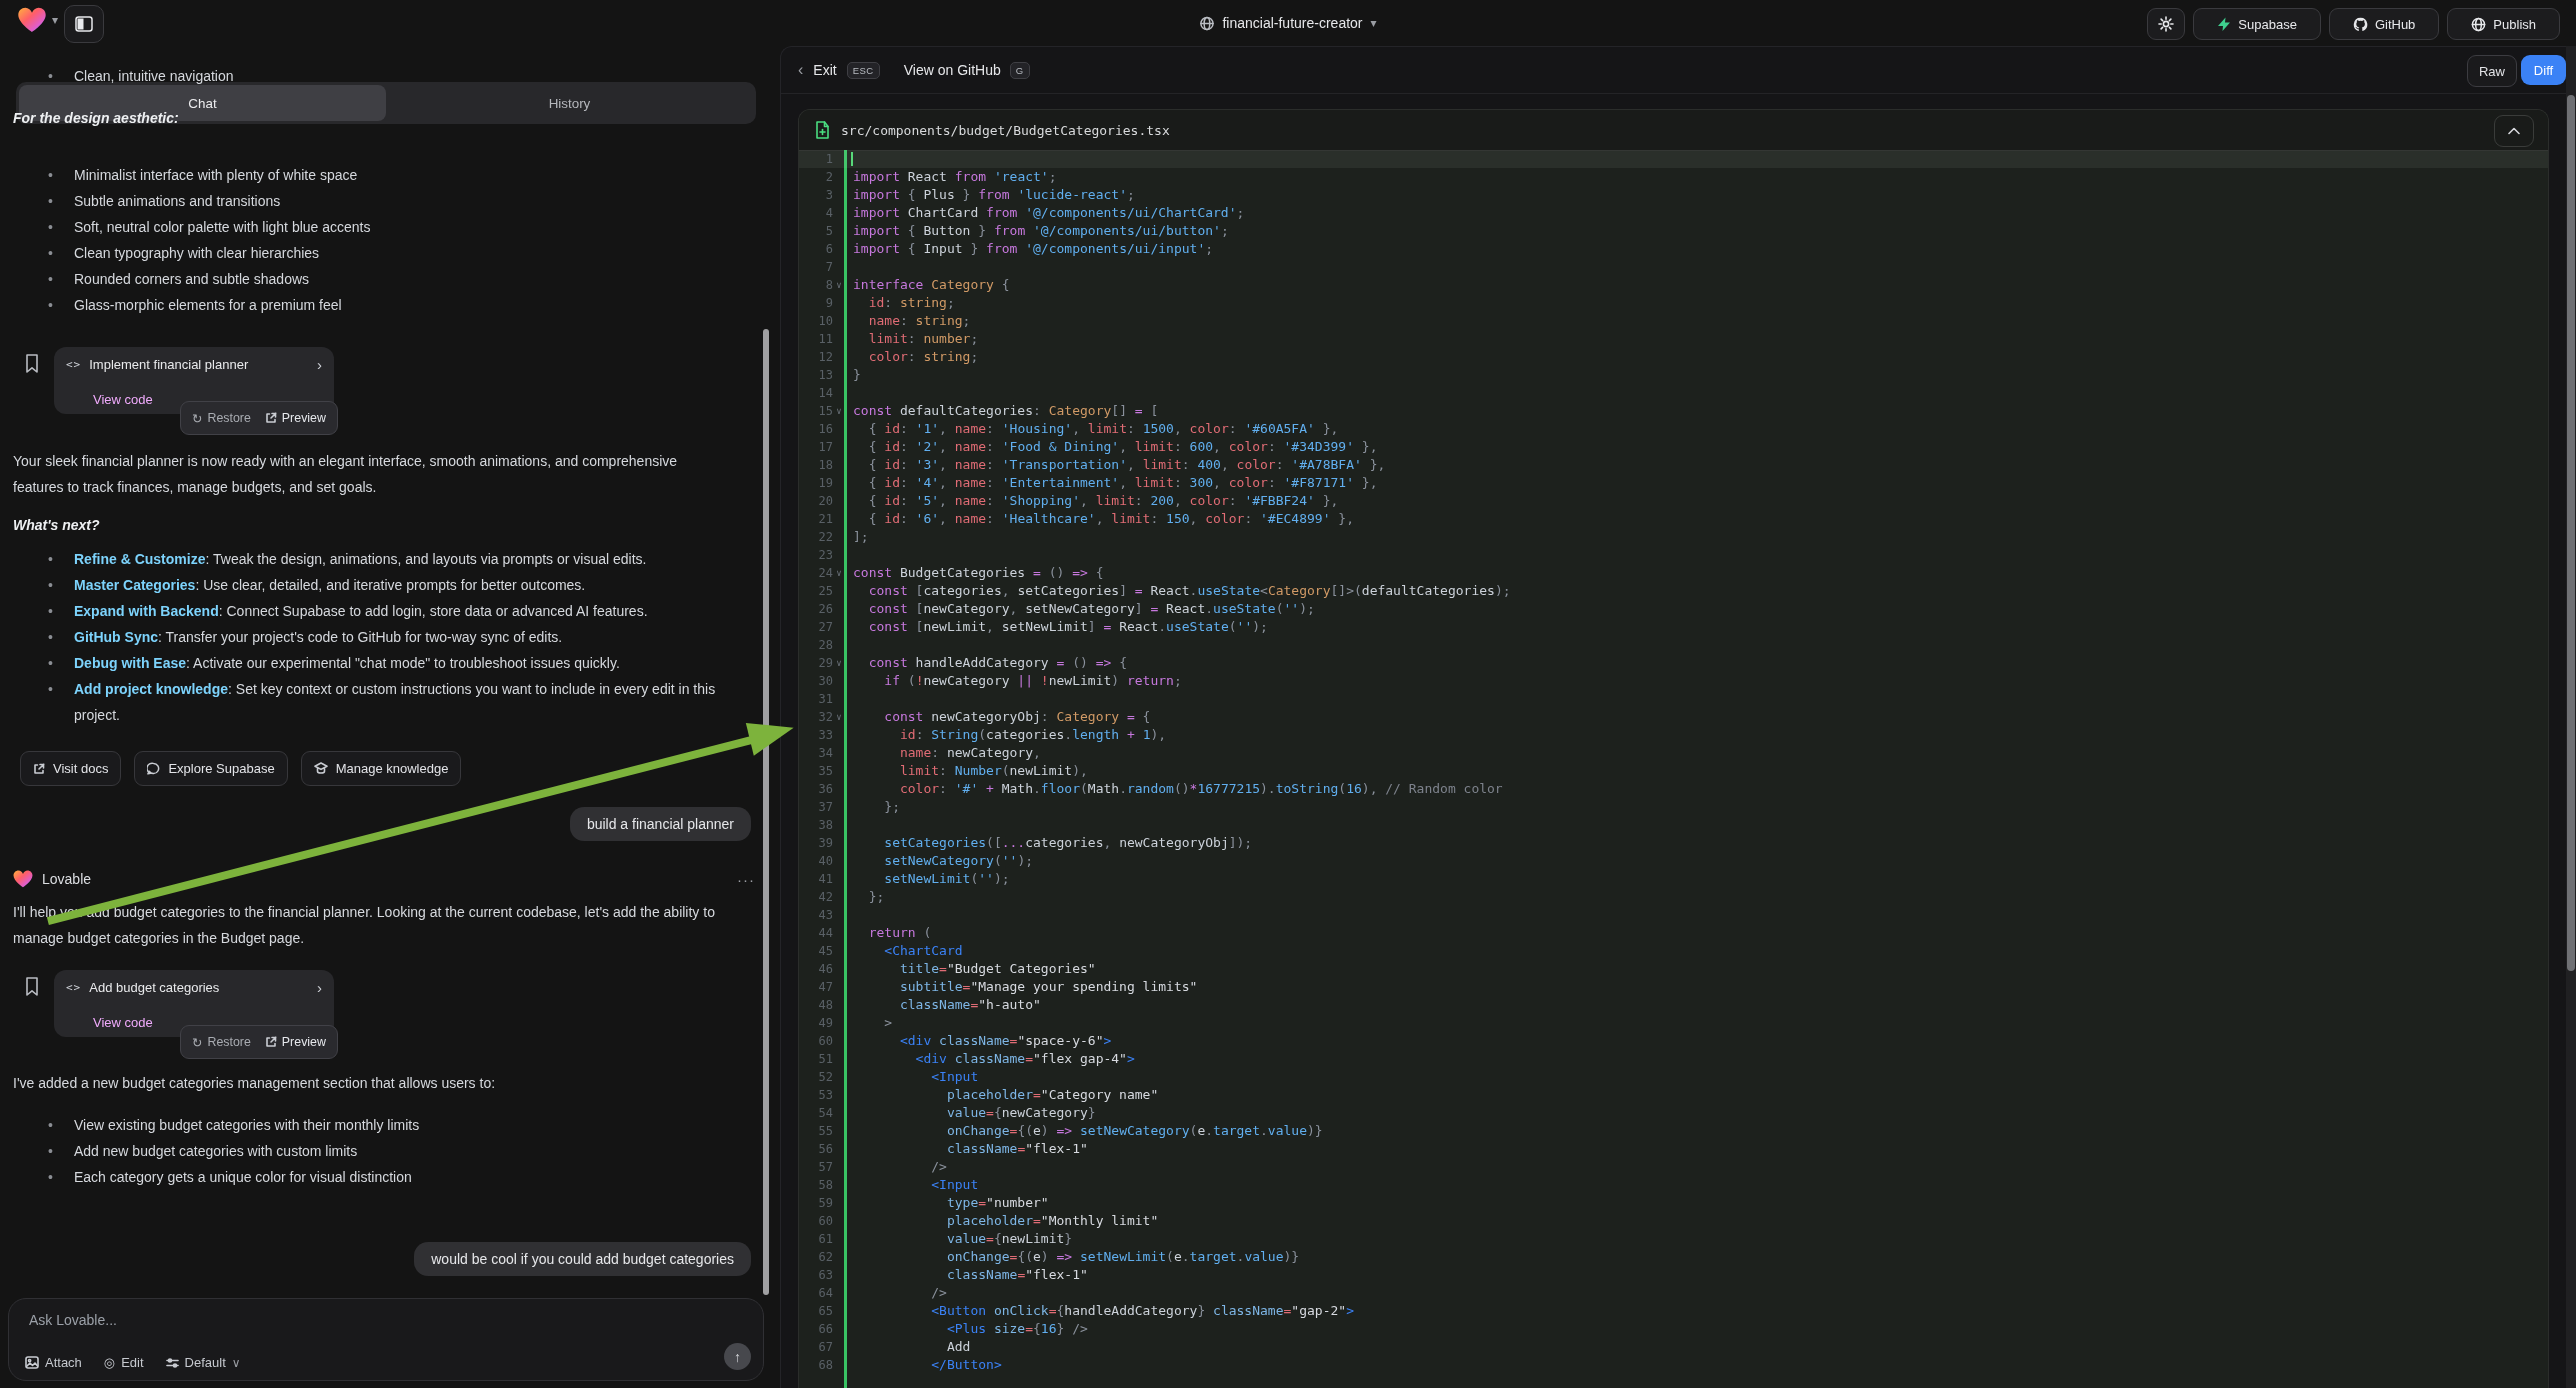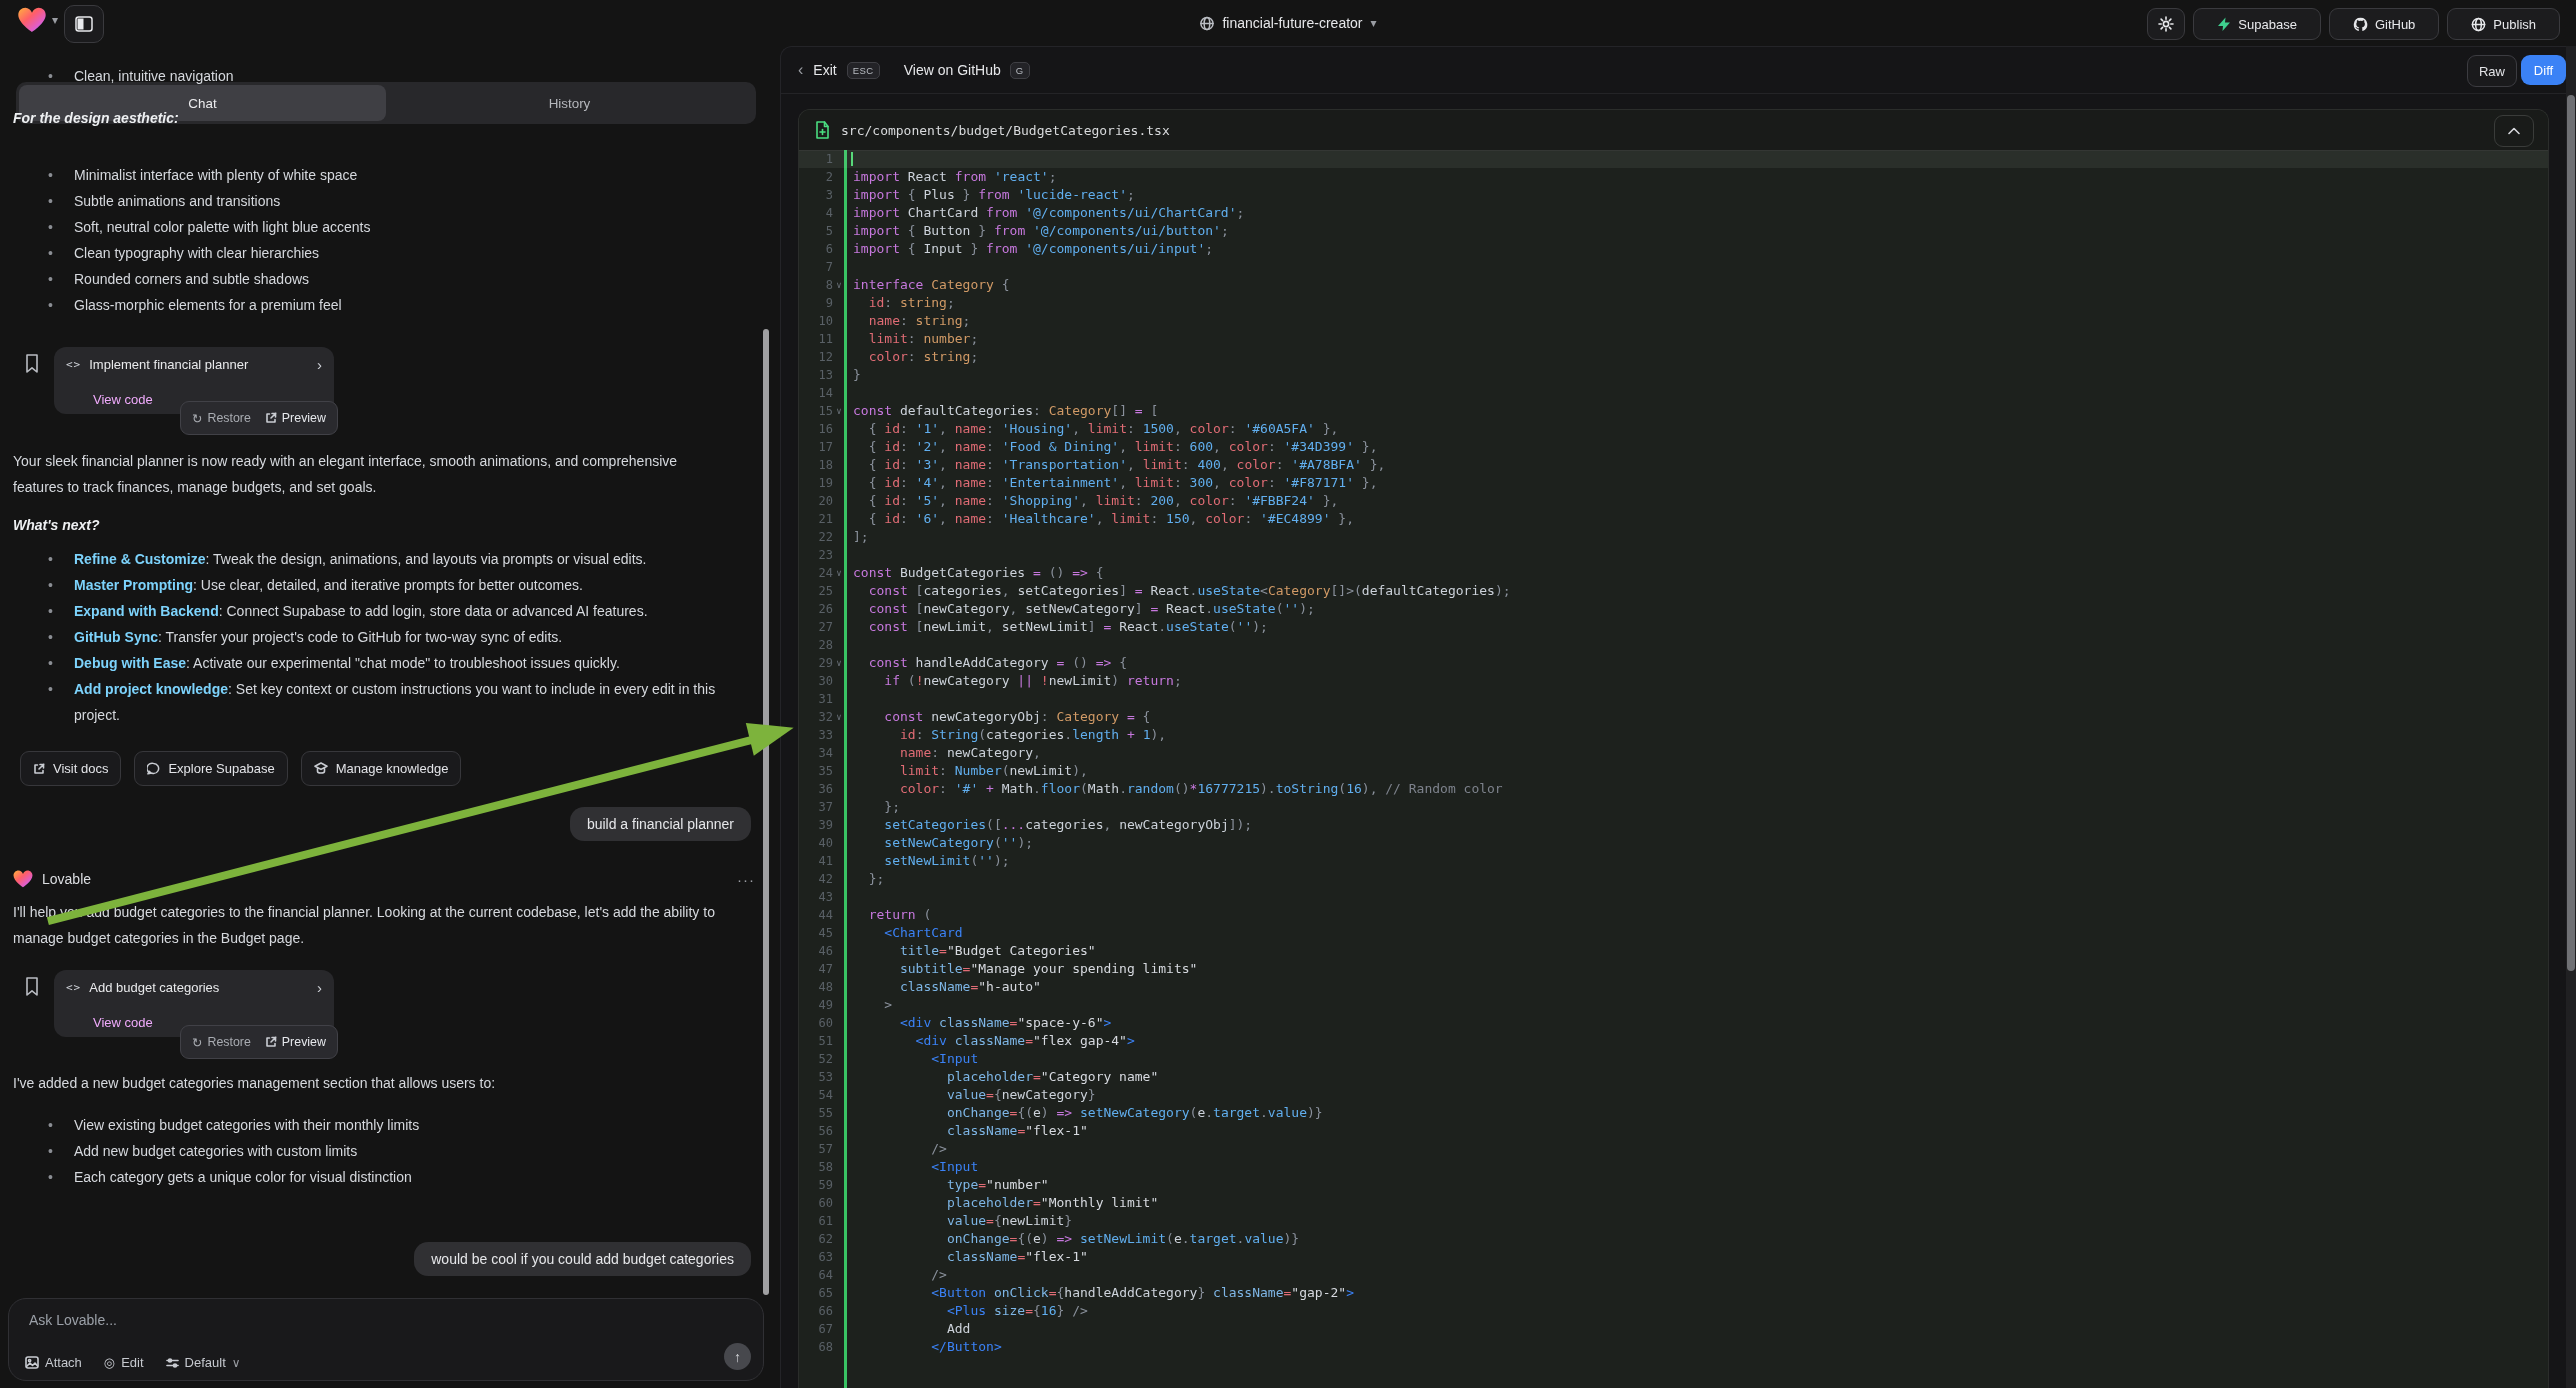--- a/index.html
+++ b/index.html
@@ -208,21 +208,21 @@
       <span>Preview</span>
     </span>
   </div>
 
   <div class="para" style="top:402px">Your sleek financial planner is now ready with an elegant interface, smooth animations, and comprehensive features to track finances, manage budgets, and set goals.</div>
 
   <div class="heading" style="top:466px">What's next?</div>
 
   <ul class="blist" style="top:500px" id="next-list">
       <li><b>Refine &amp; Customize</b><span>: Tweak the design, animations, and layouts via prompts or visual edits.</span></li>
-      <li><b>Master Prompting</b><span>: Use clear, detailed, and iterative prompts for better outcomes.</span></li>
+      <li><b>Master Categories</b><span>: Use clear, detailed, and iterative prompts for better outcomes.</span></li>
       <li><b>Expand with Backend</b><span>: Connect Supabase to add login, store data or advanced AI features.</span></li>
       <li><b>GitHub Sync</b><span>: Transfer your project's code to GitHub for two-way sync of edits.</span></li>
       <li><b>Debug with Ease</b><span>: Activate our experimental "chat mode" to troubleshoot issues quickly.</span></li>
       <li><b>Add project knowledge</b><span>: Set key context or custom instructions you want to include in every edit in this project.</span></li>
     </ul>
 
   <div class="act-row" style="top:705px">
     <div class="act-btn">
       <span>
         <svg class="ico" width="12" height="12" viewBox="0 0 12 12">
@@ -523,20 +523,24 @@
         </div>
         <div class="cl">
           <span class="ln">36</span>
           <span class="lt"><span class="tk-pr">      color</span><span class="tk-p">:</span><span class="tk-s"> '#'</span><span class="tk-o"> + </span><span class="tk-v">Math</span><span class="tk-p">.</span><span class="tk-s">floor</span><span class="tk-p">(</span><span class="tk-v">Math</span><span class="tk-p">.</span><span class="tk-s">random</span><span class="tk-p">()</span><span class="tk-o">*</span><span class="tk-s">16777215</span><span class="tk-p">).</span><span class="tk-s">toString</span><span class="tk-p">(</span><span class="tk-s">16</span><span class="tk-p">), </span><span class="tk-c">// Random color</span></span>
         </div>
         <div class="cl">
           <span class="ln">37</span>
           <span class="lt"><span class="tk-p">    };</span></span>
         </div>
         <div class="cl">
+          <span class="ln">38</span>
+          <span class="lt"></span>
+        </div>
+        <div class="cl">
           <span class="ln">39</span>
           <span class="lt"><span class="tk-s">    setCategories</span><span class="tk-p">([</span><span class="tk-o">...</span><span class="tk-v">categories</span><span class="tk-p">, </span><span class="tk-v">newCategoryObj</span><span class="tk-p">]);</span></span>
         </div>
         <div class="cl">
           <span class="ln">40</span>
           <span class="lt"><span class="tk-s">    setNewCategory</span><span class="tk-p">(</span><span class="tk-s">''</span><span class="tk-p">);</span></span>
         </div>
         <div class="cl">
           <span class="ln">41</span>
           <span class="lt"><span class="tk-s">    setNewLimit</span><span class="tk-p">(</span><span class="tk-s">''</span><span class="tk-p">);</span></span>

